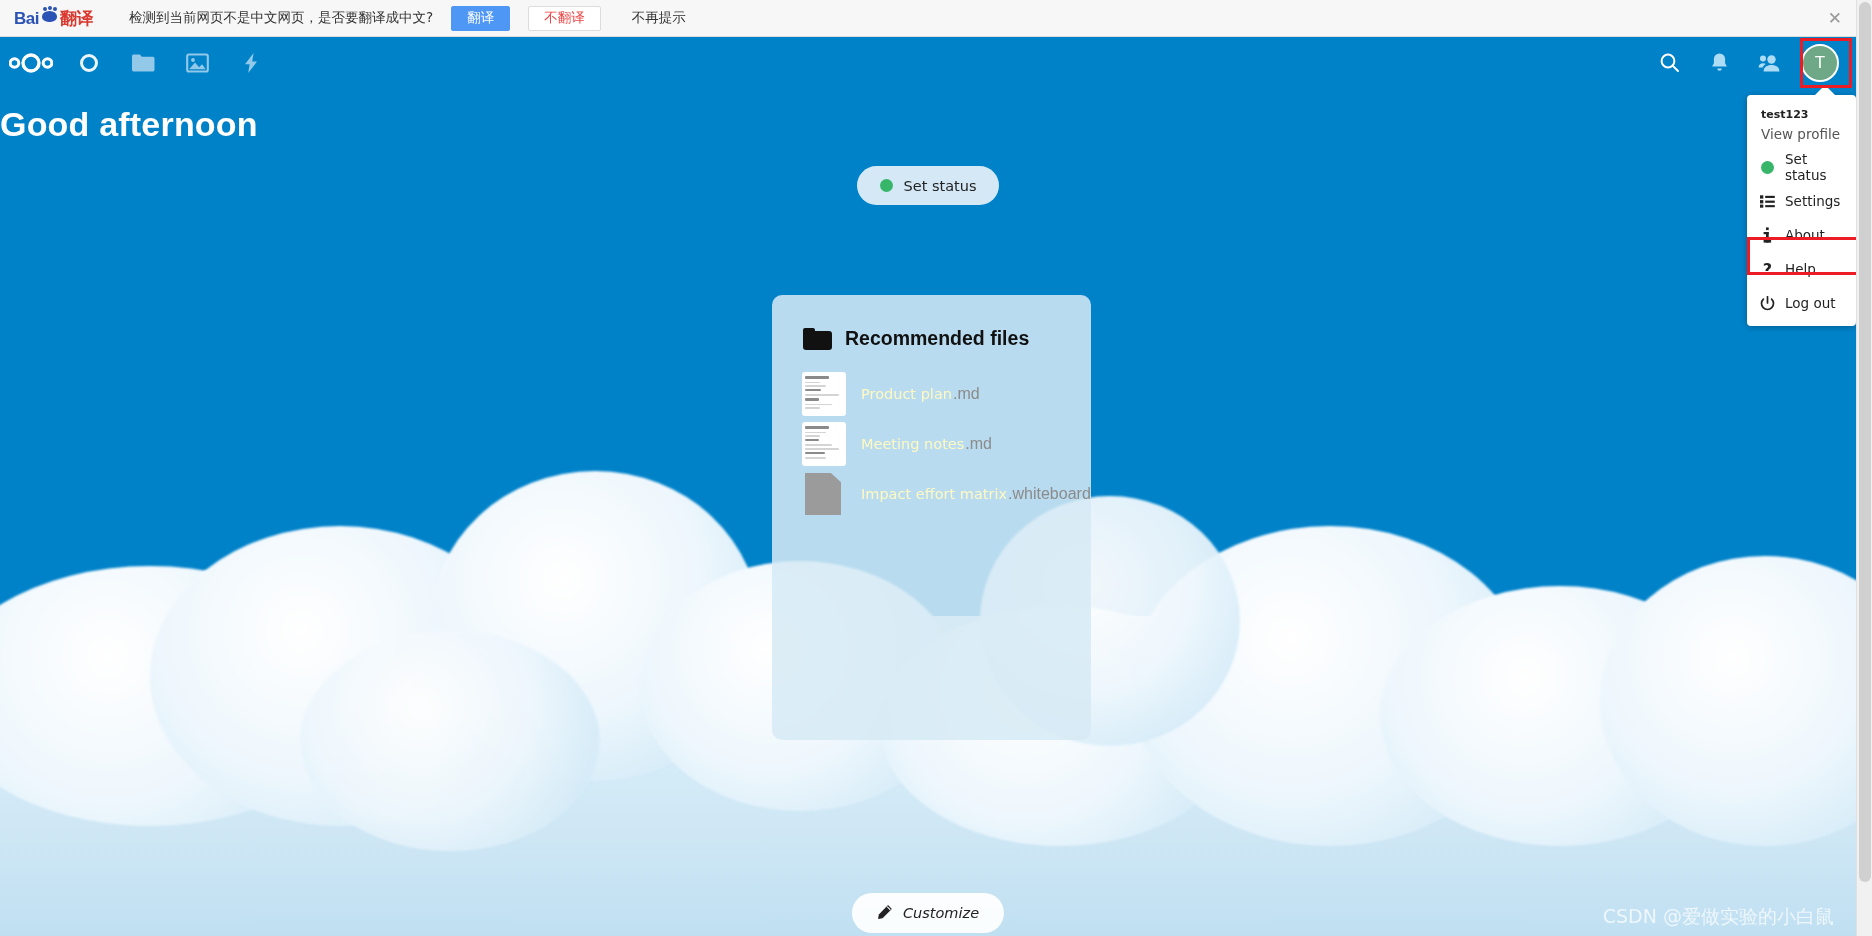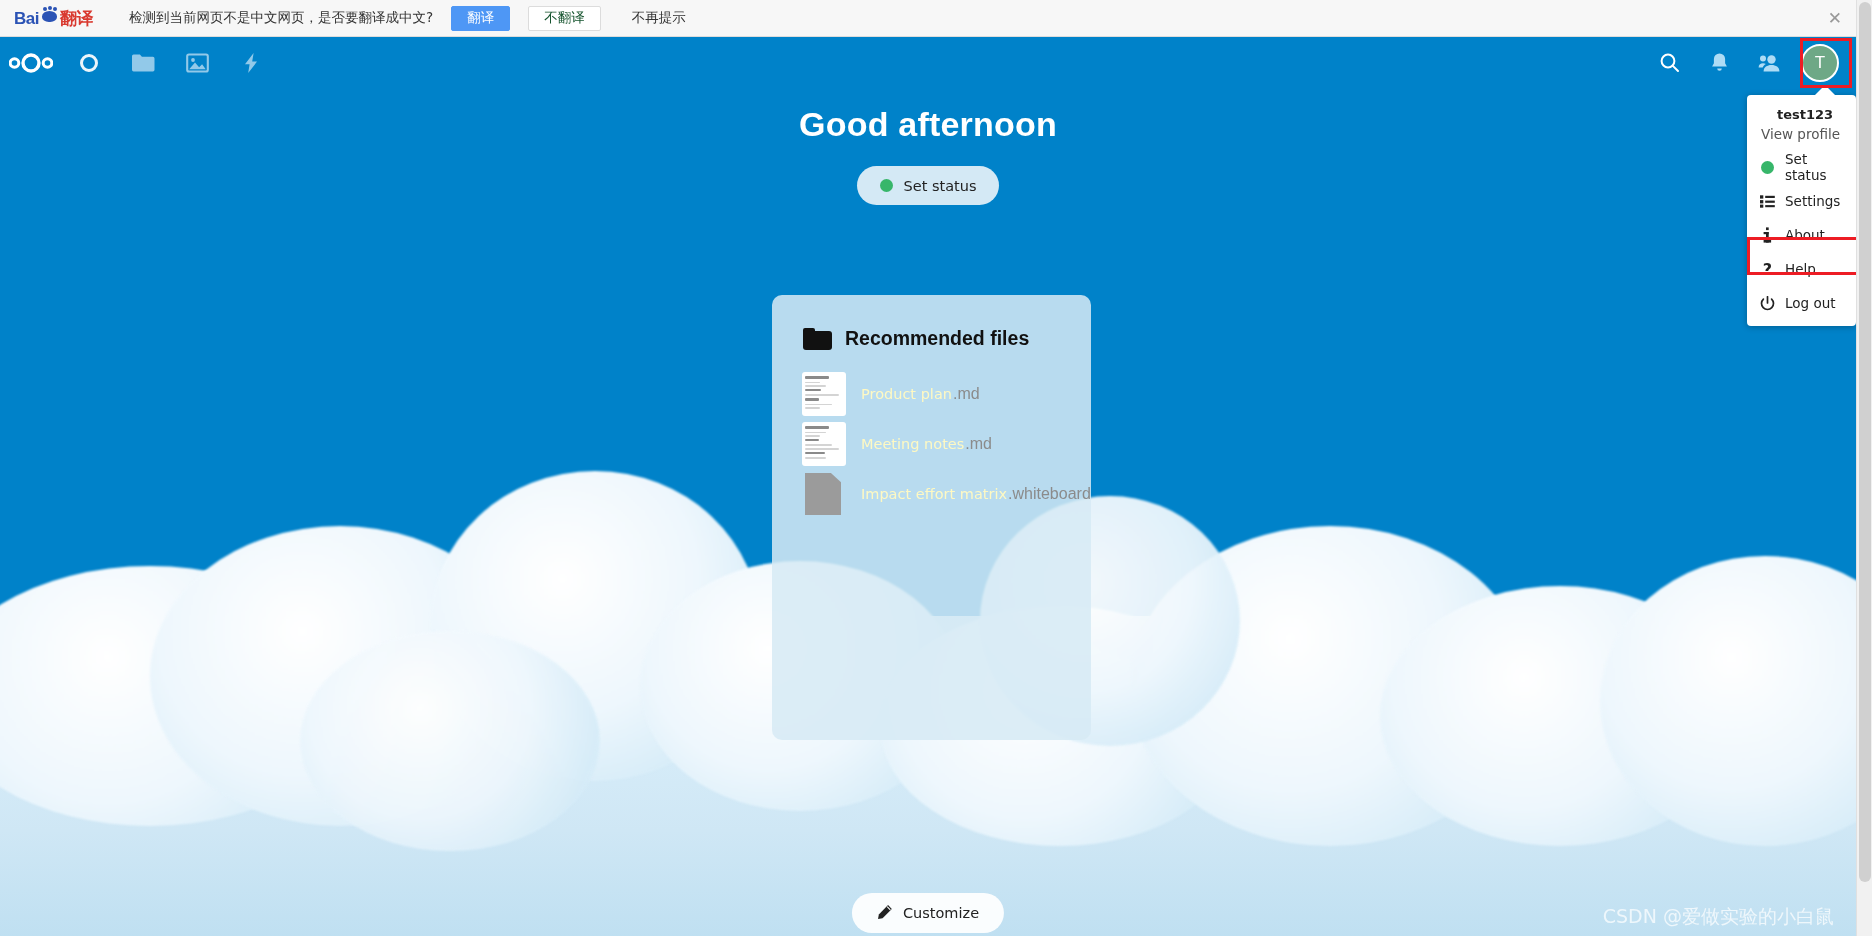--- a/index.html
+++ b/index.html
@@ -45,21 +45,21 @@
     margin-left: 36px; font-size: 13.5px; color: #333;
     font-family: "DejaVu Sans", sans-serif;
   }
   .tb-btn {
     margin-left: 18px; height: 25px; padding: 0 15px;
     display: inline-flex; align-items: center; justify-content: center;
     font-size: 13.5px; border-radius: 2px; cursor: pointer;
     font-family: "DejaVu Sans", sans-serif;
   }
   .tb-btn.primary { background: #4e97f5; color: #fff; border: 1px solid #4e97f5; }
-  .tb-btn.ghost   { background: #fff;    color: #14532d; border: 1px solid #dcdcdc; }
+  .tb-btn.ghost   { background: #fff;    color: #ef4444; border: 1px solid #dcdcdc; }
   .tb-btn.plain   { background: transparent; color: #333; border: none; margin-left: 16px; }
   .tb-close {
     position: absolute; right: 22px; top: 50%; transform: translateY(-50%);
     font-size: 17px; color: #999; cursor: pointer; line-height: 1;
   }
 
   
   #app {
     position: absolute; top: 37px; left: 0;
     width: 1856px; height: 899px;
@@ -135,43 +135,43 @@
 
   
   #user-menu {
     position: absolute; left: 1747px; top: 58px; width: 109px;
     background: #fff; border-radius: 4px;
     box-shadow: 0 1px 6px rgba(0,0,0,.28);
     padding: 8px 0 6px 0; z-index: 45;
     font-family: "DejaVu Sans", sans-serif;
   }
   .um-name {
-    font-size: 13px; font-weight: bold; color: #222;
-    padding: 3px 14px 0 14px; line-height: 18px; margin-left: 16px;
+    font-size: 11px; font-weight: bold; color: #222;
+    padding: 3px 14px 0 14px; line-height: 18px;
   }
   .um-sub {
     font-size: 13.5px; color: #555;
     padding: 0 14px 6px 14px; line-height: 20px;
   }
   .um-item {
     display: flex; align-items: center; gap: 9px;
     height: 34px; padding: 0 12px; cursor: pointer;
     font-size: 13.5px; color: #222;
   }
   .um-ico {
     width: 17px; display: flex; align-items: center; justify-content: center;
     flex: 0 0 17px;
   }
   .dot-green { width: 13px; height: 13px; border-radius: 50%; background: #37b66a; }
   #settings-red-box { left: 1747px; top: 200px; width: 115px; height: 38px; z-index: 56; }
 
   
   #greeting {
     position: absolute; top: 68px; left: 0; right: 0;
-    text-align: center; z-index: 10;
+    z-index: 10;
   }
   #greeting h1 {
     color: #fff; font-size: 34px; font-weight: bold;
     letter-spacing: .2px;
   }
   #greet-actions {
     margin-top: 22px; display: flex; justify-content: center; gap: 16px;
   }
   .pill {
     background: #d4e9f5; border-radius: 22px; height: 39px;
@@ -273,20 +273,21 @@
   .pdf-shape span { color: #fff; font-size: 10px; font-weight: bold; }
 
   
   #customize {
     position: absolute; left: 50%; transform: translateX(-50%);
     top: 856px; z-index: 12;
     background: rgba(255,255,255,.92); border-radius: 22px;
     height: 40px; display: inline-flex; align-items: center; gap: 10px;
     padding: 0 25px; font-size: 14.5px; color: #222; cursor: pointer;
     font-family: "DejaVu Sans", sans-serif;
+    font-style: italic;
   }
 
   
   #watermark {
     position: absolute; right: 22px; bottom: 6px;
     font-size: 19px; color: rgba(255,255,255,.72);
     font-family: "DejaVu Sans", sans-serif; z-index: 14;
     white-space: nowrap;
   }
 

